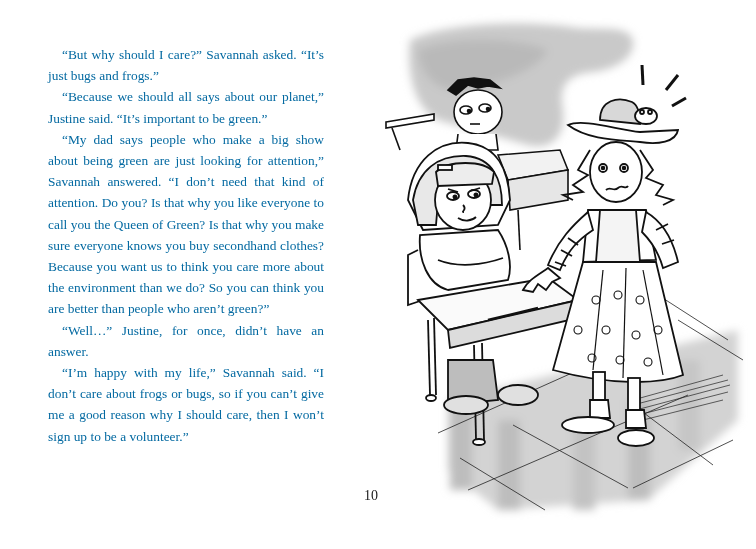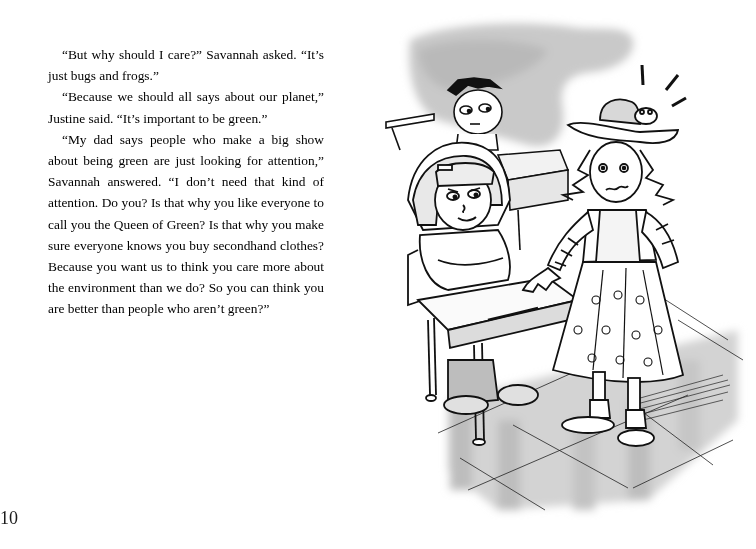--- a/index.html
+++ b/index.html
@@ -3,41 +3,43 @@
   <meta charset="utf-8">
   <style>
     html, body { margin: 0; padding: 0; background: #ffffff; }
     body { width: 756px; height: 549px; position: relative; overflow: hidden; }
     .page-left {
       position: absolute; left: 0; top: 0; width: 378px; height: 549px;
     }
     .text-block {
       position: absolute; left: 48px; top: 44px; width: 276px;
       font-family: "Liberation Serif", "DejaVu Serif", serif;
-      font-size: 13.4px; line-height: 21.2px; color: #000000;
+      font-size: 13.4px; line-height: 21.2px; color: #0369a1;
     }
     .para { margin: 0; text-align: justify; text-indent: 14px; }
     .page-number {
-      position: absolute; left: 0; width: 378px; top: 508px;
-      text-align: left; font-family: "Liberation Serif", "DejaVu Serif", serif;
-      font-size: 18px; color: #1a1a1a;
+      position: absolute; left: 0; width: 378px; top: 488px;
+      text-align: right; font-family: "Liberation Serif", "DejaVu Serif", serif;
+      font-size: 14px; color: #1a1a1a;
     }
     .page-right {
       position: absolute; left: 378px; top: 0; width: 378px; height: 549px;
     }
     svg { display: block; }
   </style>
 </head>
 <body>
 
 <div class="page-left">
   <div class="text-block">
     <p class="para">“But why should I care?” Savannah asked. “It’s just bugs and frogs.”</p>
     <p class="para">“Because we should all says about our planet,” Justine said. “It’s important to be green.”</p>
     <p class="para">“My dad says people who make a big show about being green are just looking for attention,” Savannah answered. “I don’t need that kind of attention. Do you? Is that why you like everyone to call you the Queen of Green? Is that why you make sure everyone knows you buy secondhand clothes? Because you want us to think you care more about the environment than we do? So you can think you are better than people who aren’t green?”</p>
+    <p class="para">“Well…” Justine, for once, didn’t have an answer.</p>
+    <p class="para">“I’m happy with my life,” Savannah said. “I don’t care about frogs or bugs, so if you can’t give me a good reason why I should care, then I won’t sign up to be a volunteer.”</p>
   </div>
   <div class="page-number">10</div>
 </div>
 
 <div class="page-right">
   <svg width="378" height="549" viewBox="0 0 378 549">
     <defs>
       <filter id="blur3">
           <feGaussianBlur stdDeviation="4"></feGaussianBlur>
         </filter>

